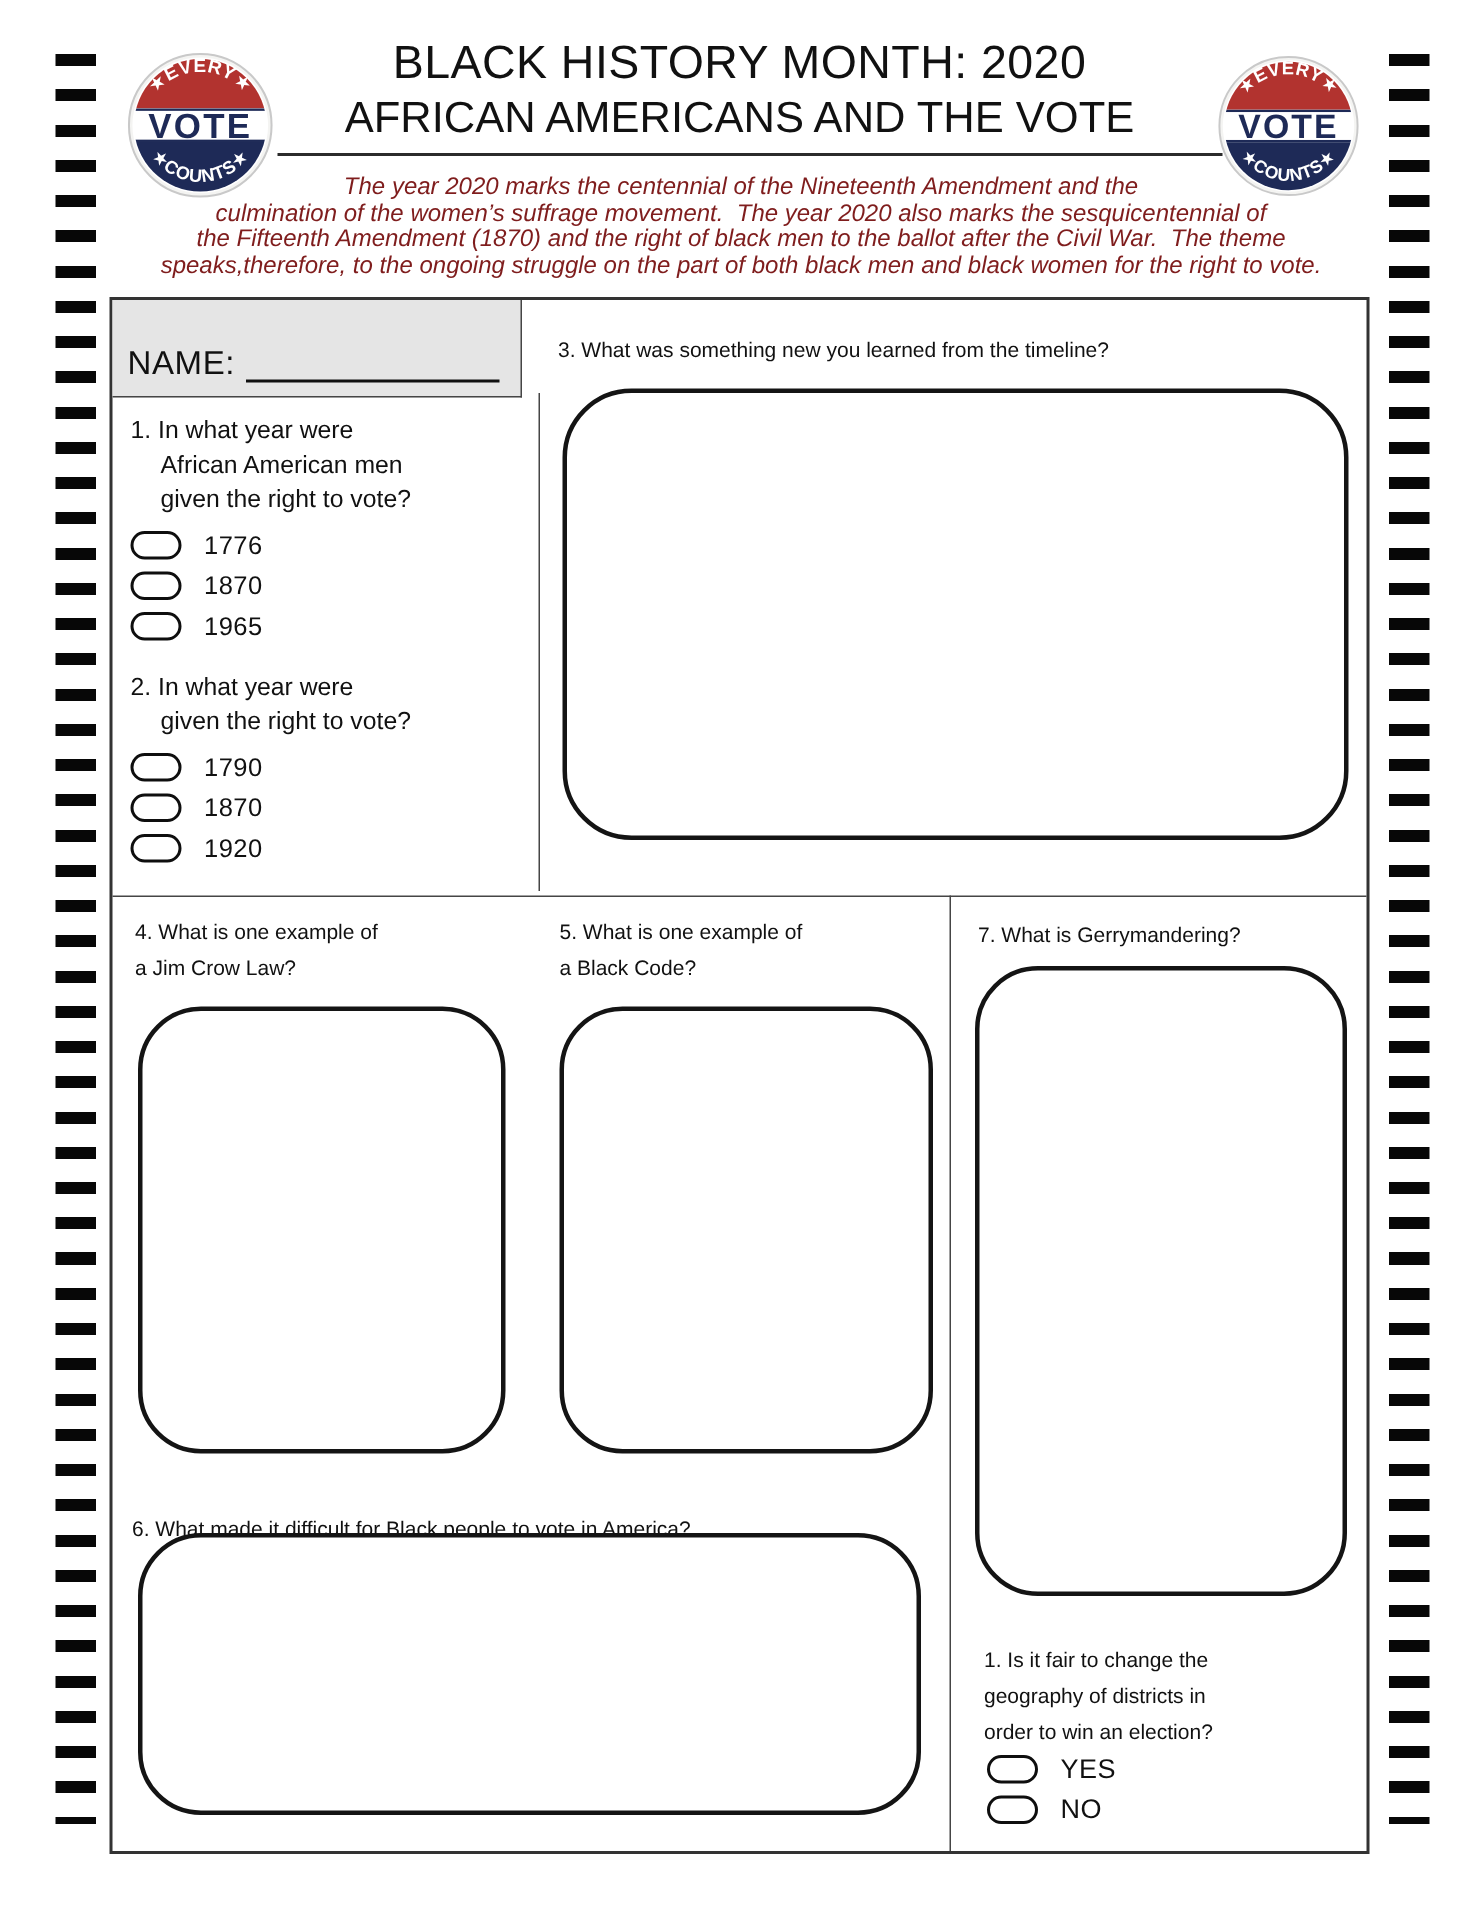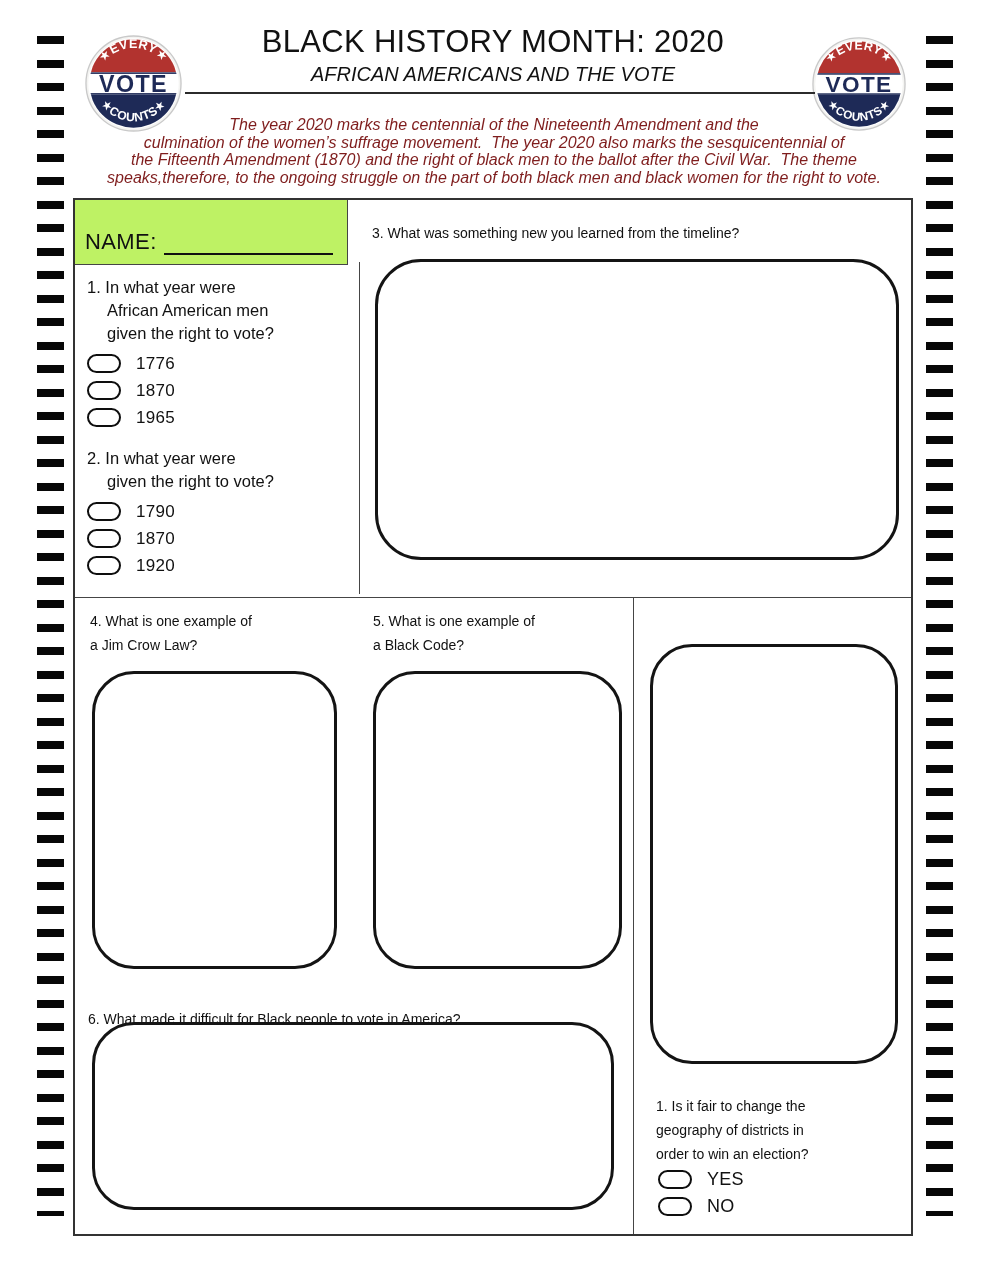--- a/index.html
+++ b/index.html
@@ -13,36 +13,36 @@
   .punch {
     position: absolute; top: 36px; width: 27px; height: 1180px;
     background: repeating-linear-gradient(to bottom, #070707 0px, #070707 8px, transparent 8px, transparent 23.5px);
   }
   .punch-left { left: 37px; }
   .punch-right { left: 926px; }
 
   
   .header-text { position: absolute; left: 155px; top: 24px; width: 676px; text-align: center; }
   .title { font-size: 31px; letter-spacing: 0.3px; white-space: pre; }
-  .subtitle { font-size: 20px; font-style: italic; margin-top: 3px; white-space: pre; }
+  .subtitle { font-size: 29px; margin-top: 3px; white-space: pre; }
   .rule { border-top: 2px solid #2b2b2b; margin: 6px 16px 0 30px; height: 0; }
 
   .badge { position: absolute; }
   .badge-left { left: 85px; top: 35px; }
   .badge-right { left: 812px; top: 37px; }
 
   .intro { position: absolute; left: 0; top: 116px; width: 988px; text-align: center; font-style: italic; font-size: 16px; line-height: 17.6px; color: #7f1d1d; }
   .intro div { white-space: pre; }
 
   
   .main-box { position: absolute; left: 73px; top: 198px; width: 840px; height: 1038px; border: 2px solid #333; box-sizing: border-box; background: #fff; }
   .cell { position: absolute; box-sizing: border-box; }
 
   .cell-name {
-    left: 0; top: 0; width: 273px; height: 65px; background: #bef264;
+    left: 0; top: 0; width: 273px; height: 65px; background: #e5e5e5;
     border-right: 1.6px solid #454545; border-bottom: 1.6px solid #454545;
     display: flex; align-items: flex-end; padding: 0 14px 9px 10px;
   }
   .name-label { font-size: 22px; letter-spacing: 0.4px; }
   .name-line { flex: 1; border-bottom: 2px solid #101010; margin-left: 7px; height: 20px; }
 
   .cell-q12 { left: 0; top: 62px; width: 285px; height: 332px; border-right: 1.6px solid #454545; padding: 14px 6px 0 12px; }
 
   .qlines { font-size: 16.5px; line-height: 23px; }
   .qlines .ind { padding-left: 20px; }
@@ -212,20 +212,21 @@
         <div>5. What is one example of</div>
         <div class="ind">a Black Code?</div>
       </div>
       <div class="answer-box q4-box"></div>
       <div class="answer-box q5-box"></div>
       <div class="qlabel-md q6-label">6. What made it difficult for Black people to vote in America?</div>
       <div class="answer-box q6-box"></div>
     </div>
 
     <div class="cell cell-br">
+      <div class="qlabel-md q7-label">7. What is Gerrymandering?</div>
       <div class="answer-box q7-box"></div>
       <div class="qlabel-md q8-label">
         <div>1. Is it fair to change the</div>
         <div class="ind">geography of districts in</div>
         <div class="ind">order to win an election?</div>
       </div>
       <div class="q8-opts">
         <div class="opt">
           <span class="bubble"></span>
           <span class="optlabel">YES</span>

